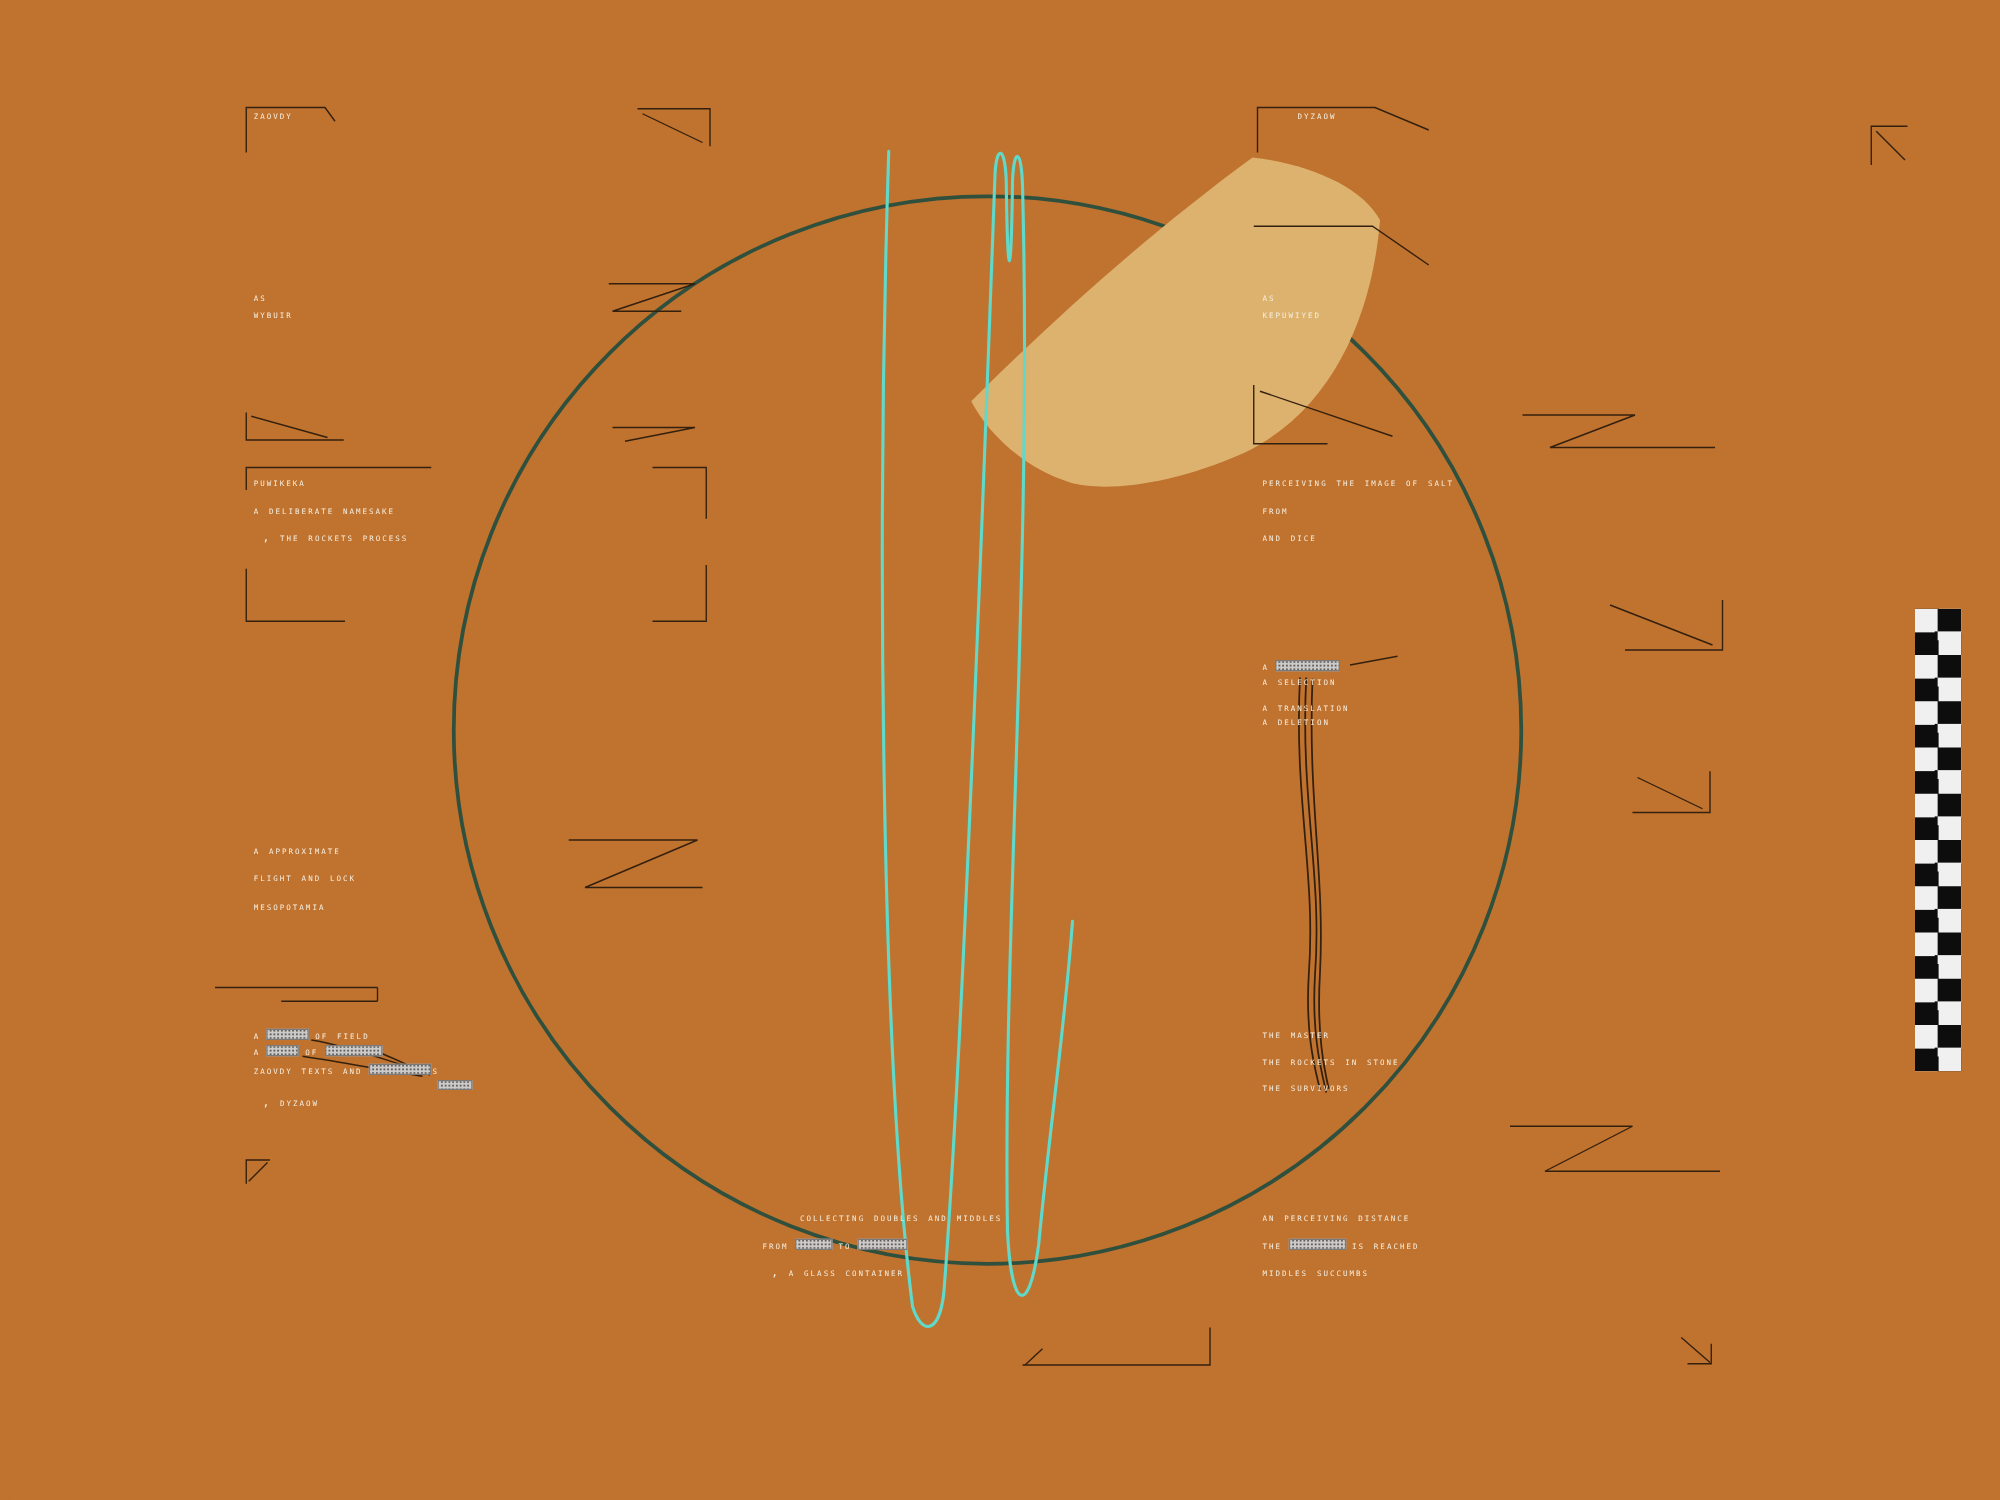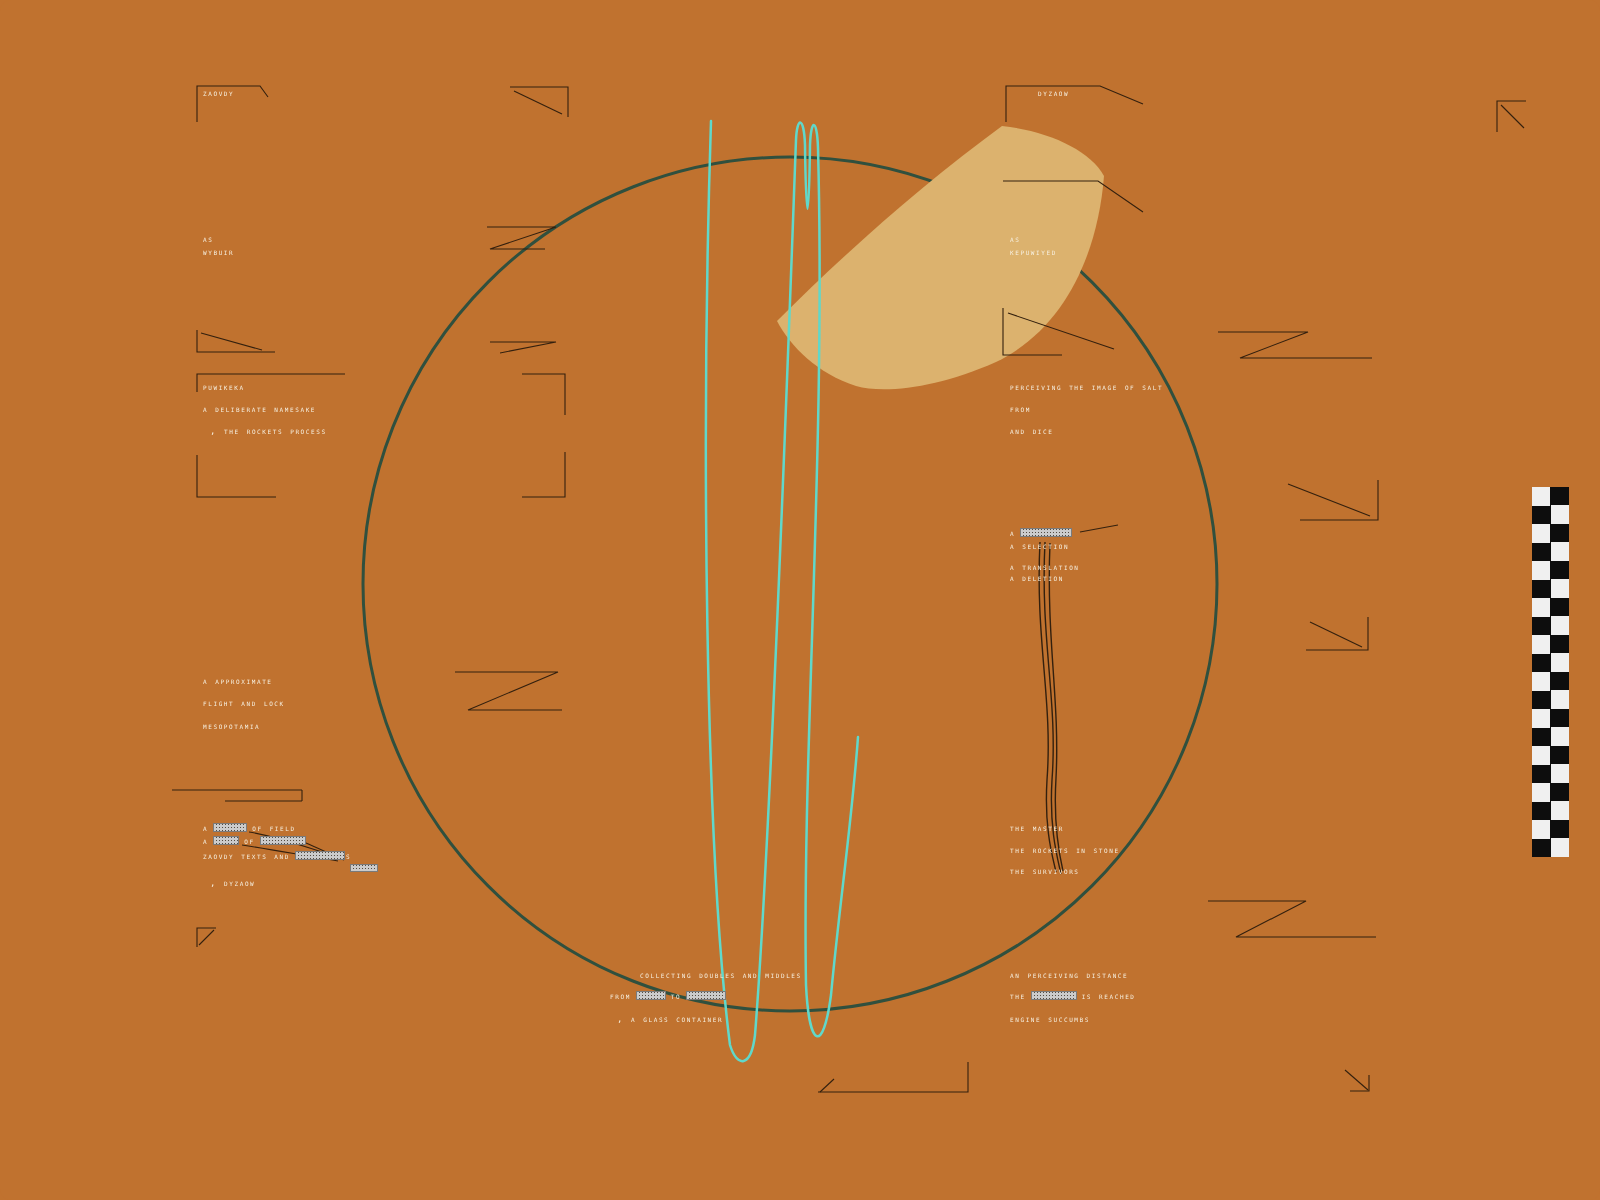--- a/index.html
+++ b/index.html
@@ -141,15 +141,15 @@
   <div class="ln" style="left:1010px;top:823px">the master</div>
   <div class="ln" style="left:1010px;top:845px">the rockets in stone</div>
   <div class="ln" style="left:1010px;top:866px">the survivors</div>
 
   <div class="ln" style="left:640px;top:970px">collecting doubles and middles</div>
   <div class="ln" style="left:610px;top:991px"><span>from</span><span class="gbox" style="width:30px"></span><span>to</span><span class="gbox" style="width:40px"></span></div>
   <div class="ln" style="left:617px;top:1014px">, a glass container</div>
 
   <div class="ln" style="left:1010px;top:970px">an perceiving distance</div>
   <div class="ln" style="left:1010px;top:991px"><span>the</span><span class="gbox" style="width:46px"></span><span>is reached</span></div>
-  <div class="ln" style="left:1010px;top:1014px">engine succumbs</div>
+  <div class="ln" style="left:1010px;top:1014px">middles succumbs</div>
 
 </div>
 
 </body></html>

